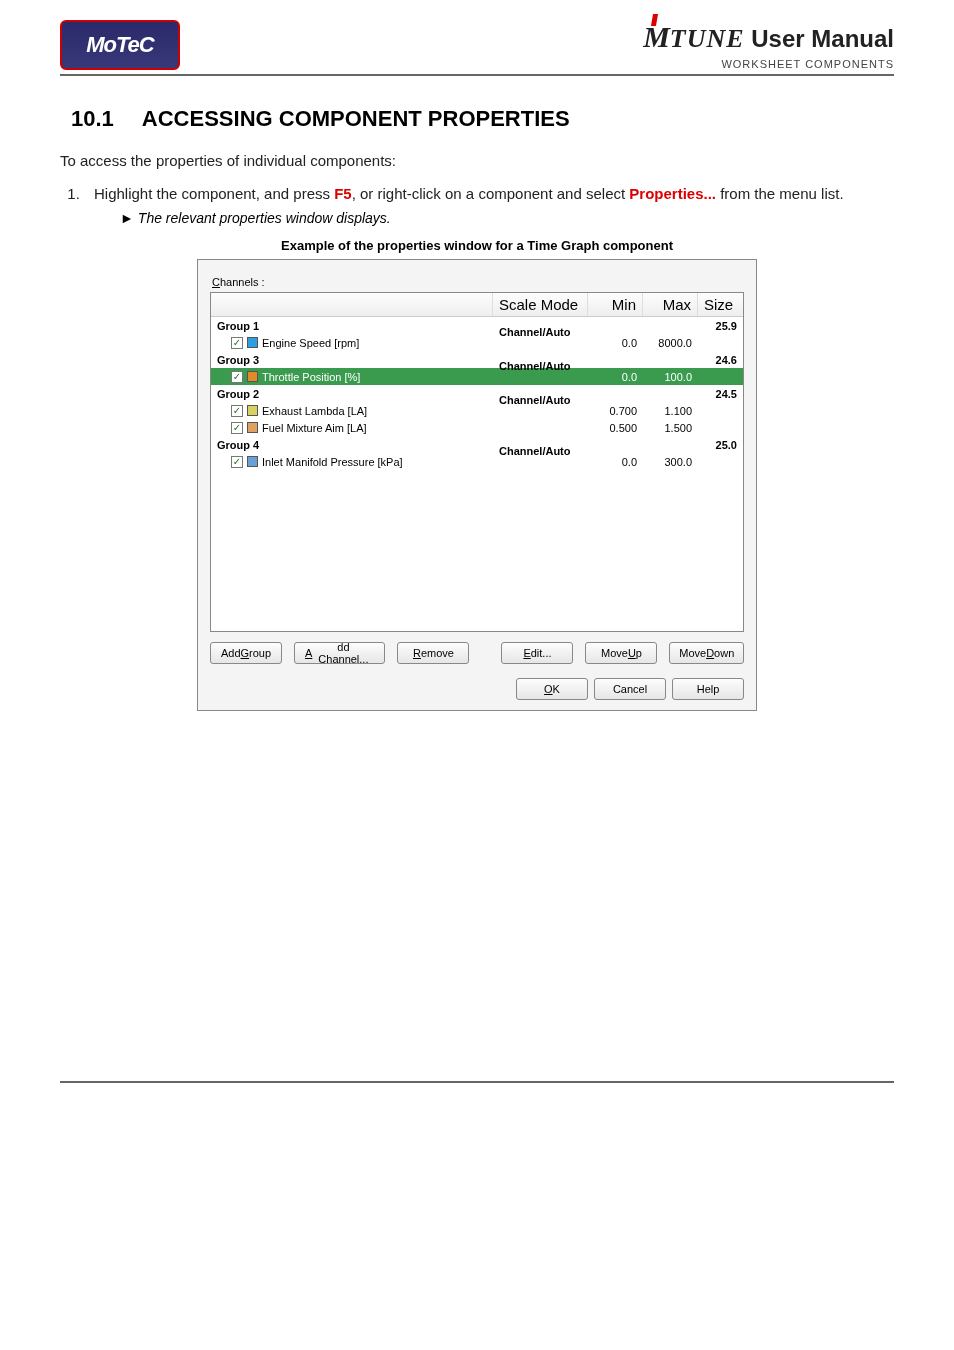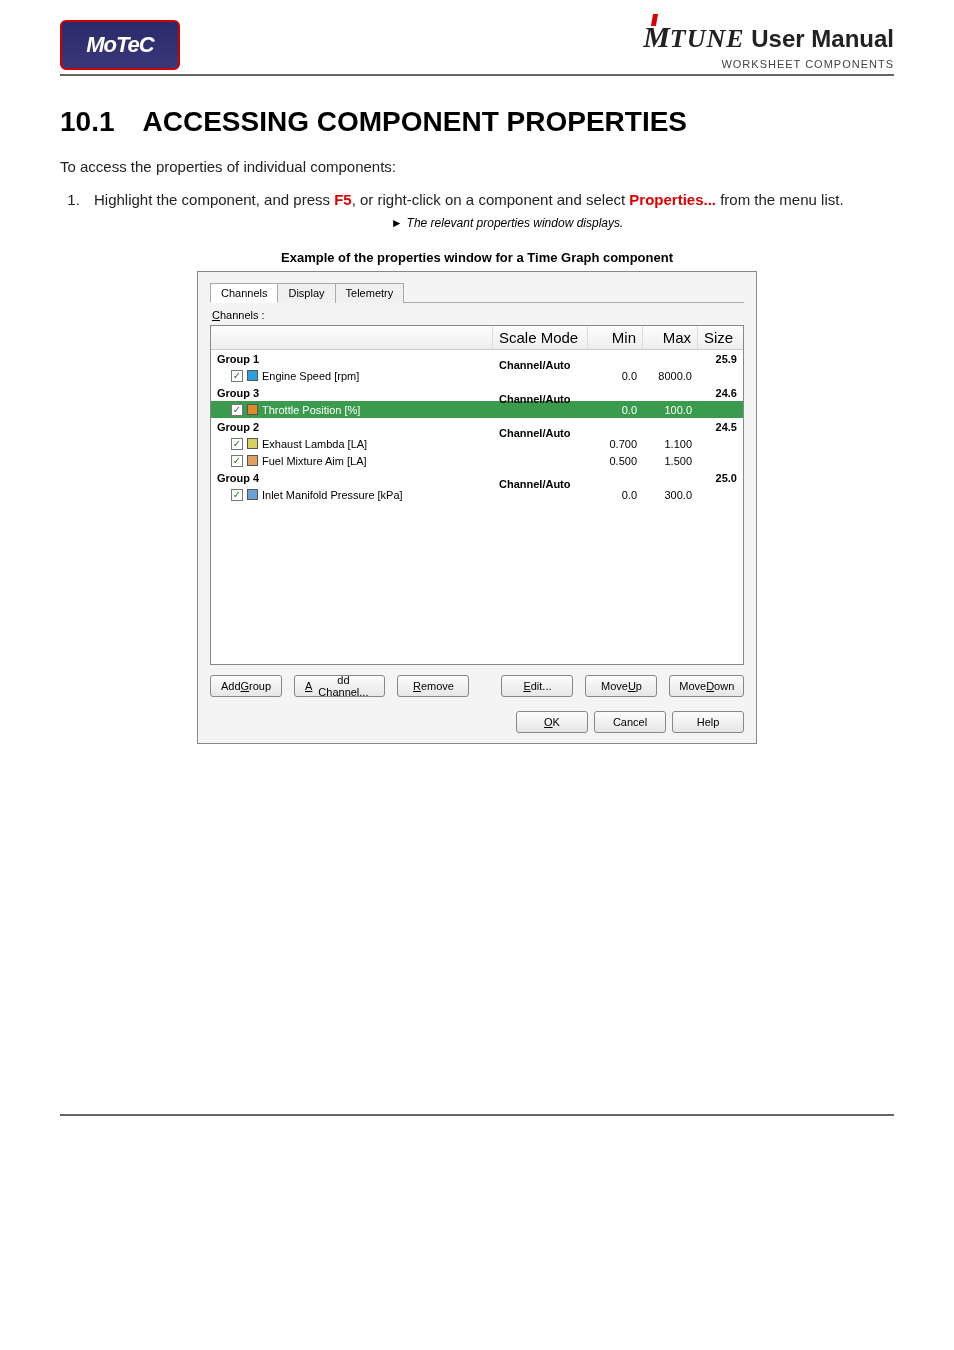--- a/index.html
+++ b/index.html
@@ -69,44 +69,43 @@
     letter-spacing: 1px;
   }
   .subheader {
     font-size: 11px;
     color: #444;
     letter-spacing: 1px;
     margin-top: 4px;
   }
   
   h1.section {
-    font-size: 28px;
+    font-size: 22px;
     font-weight: bold;
-    margin: 30px 0 20px 0;
+    margin: 30px 0 20px 11px;
   }
   h1.section .num { margin-right: 28px; }
   .body-text {
     font-size: 15px;
     color: #222;
     margin: 0 0 16px 0;
   }
   ol.steps {
     font-size: 15px;
     color: #222;
     padding-left: 24px;
     margin: 0 0 8px 0;
   }
   ol.steps li { padding-left: 10px; margin-bottom: 8px; }
   .f5 { color: #d00; font-weight: bold; }
   .props-link { color: #d00; font-weight: bold; }
   .result {
-    font-size: 12px;
+    font-size: 14px;
     font-style: italic;
-    margin: 6px 0 20px 60px;
-    text-align: center;
+    margin: 6px 0 12px 60px;
   }
   .result .tri { font-style: normal; margin-right: 4px; }
   .caption {
     font-size: 13px;
     font-weight: bold;
     text-align: center;
     margin: 10px 0 6px 0;
   }
   
   .dialog-wrap {
@@ -275,25 +274,20 @@
 
   <p class="result">
     <span class="tri">►</span><span>The relevant properties window displays.</span>
   </p>
 
   <p class="caption">Example of the properties window for a Time Graph component</p>
 
   <div class="dialog-wrap">
     <div class="dialog">
       <div class="dialog-body">
-        <div class="tabs">
-          <div class="tab active">Channels</div>
-          <div class="tab">Display</div>
-          <div class="tab">Telemetry</div>
-        </div>
         <span class="ch-label">
           <span class="u">C</span><span>hannels :</span>
         </span>
 
         <div class="ch-table">
           <div class="ch-header">
             <div class="col-name"></div>
             <div class="col-scale">Scale Mode</div>
             <div class="col-min">Min</div>
             <div class="col-max">Max</div>

